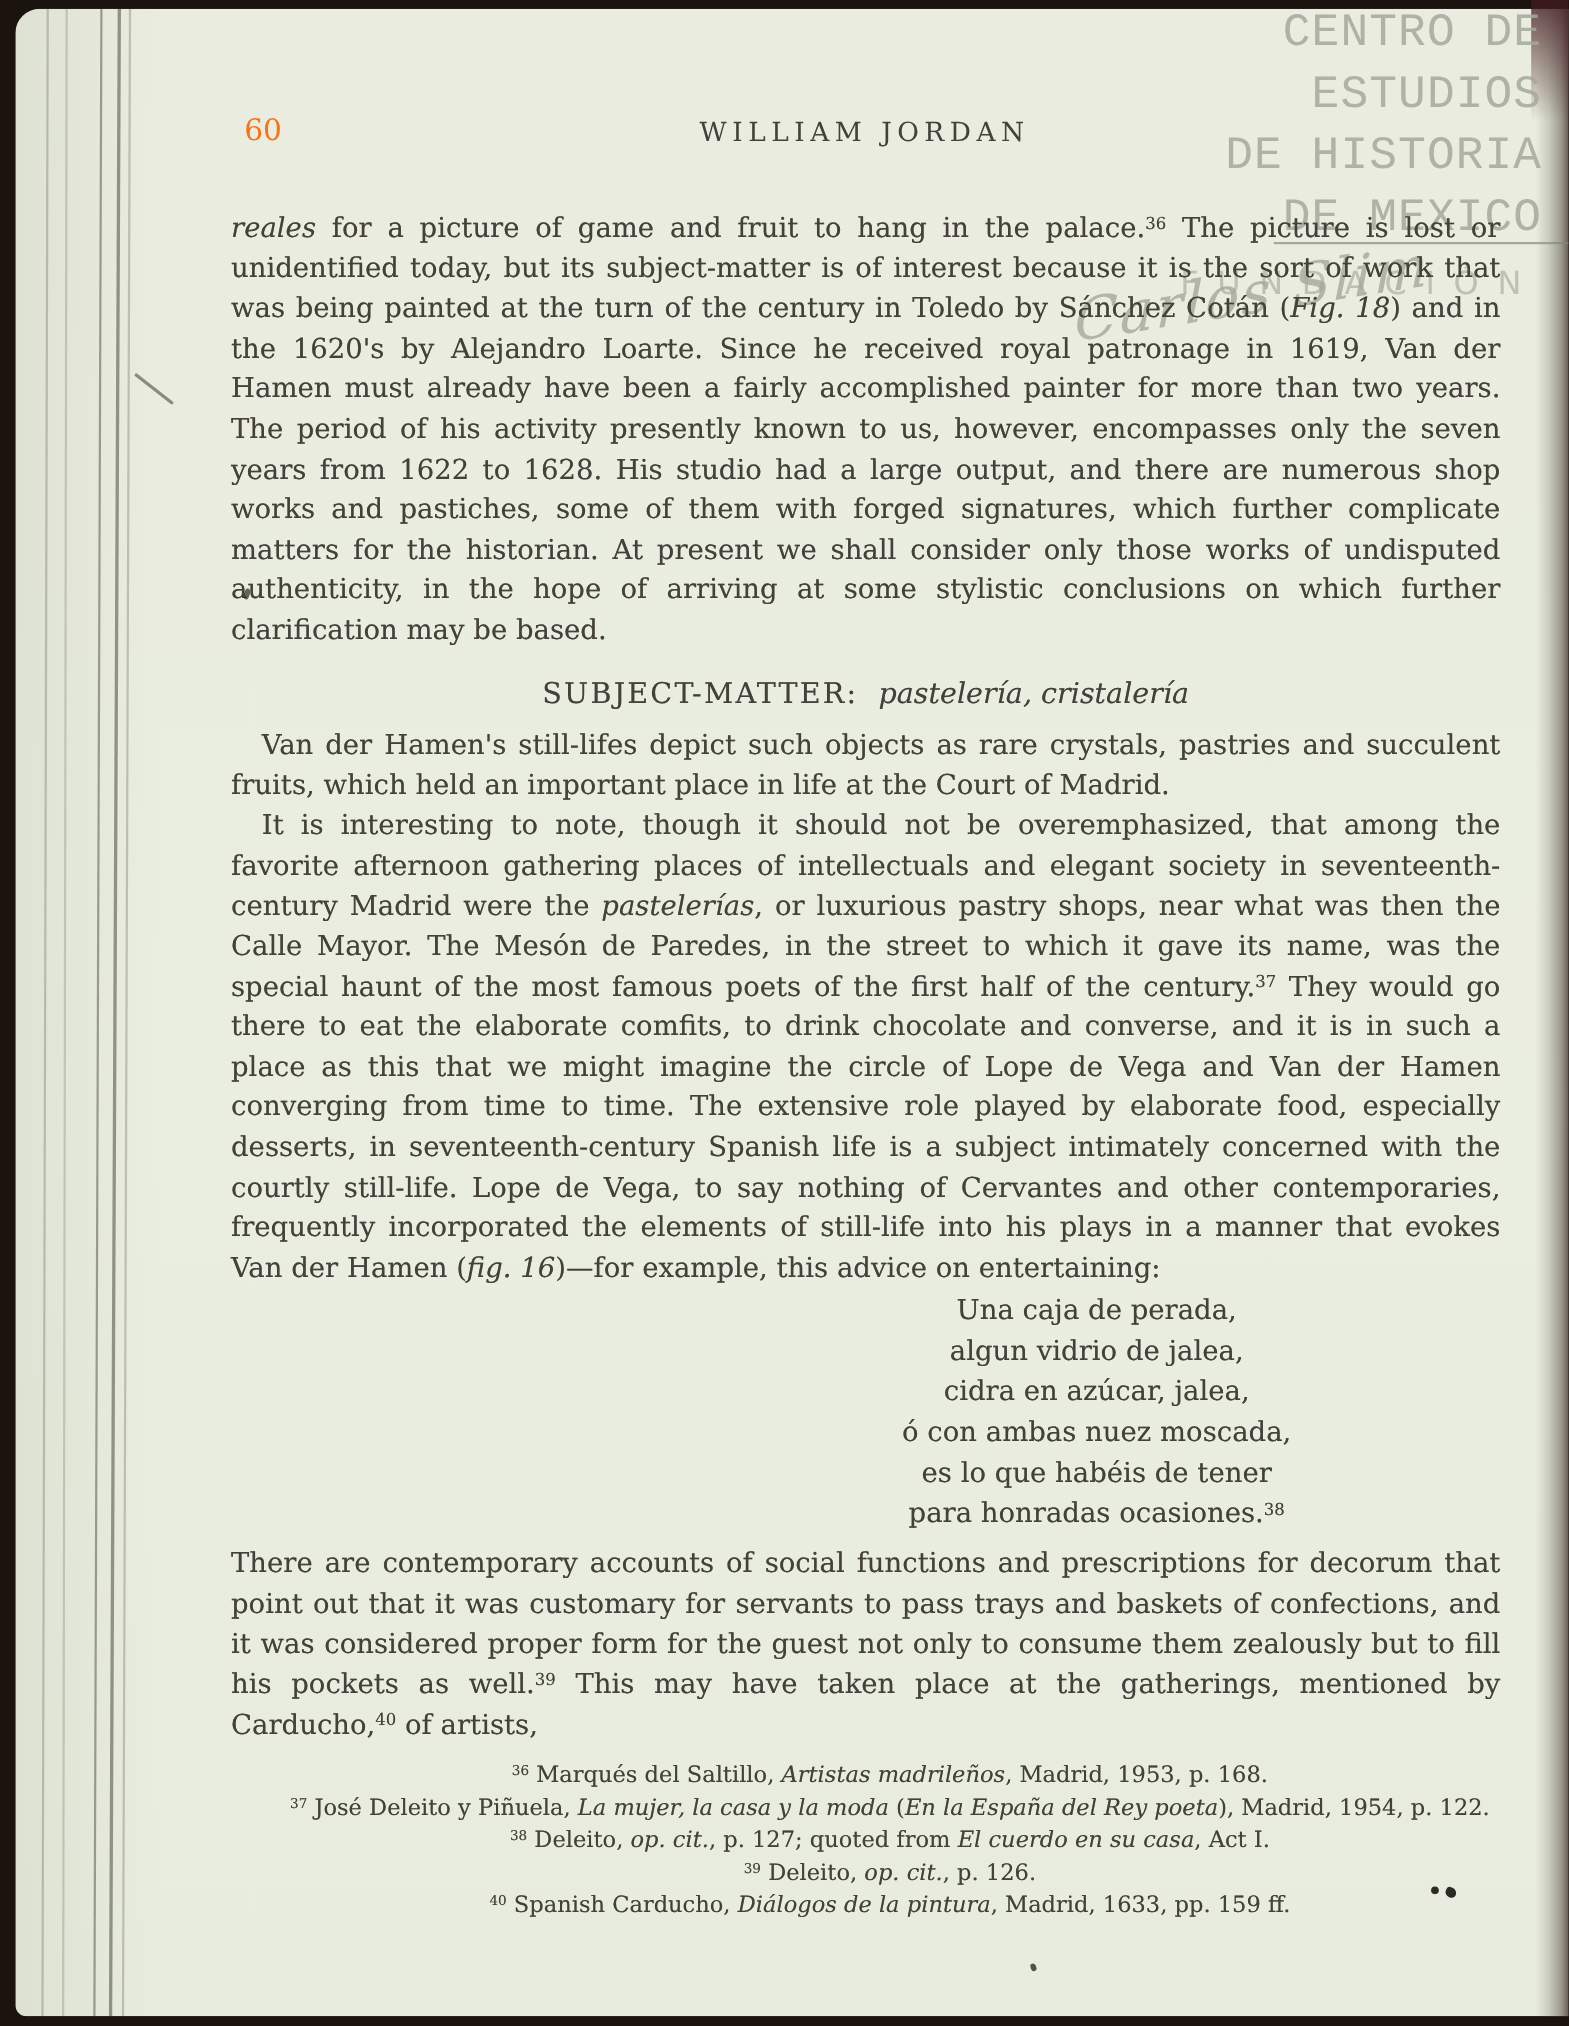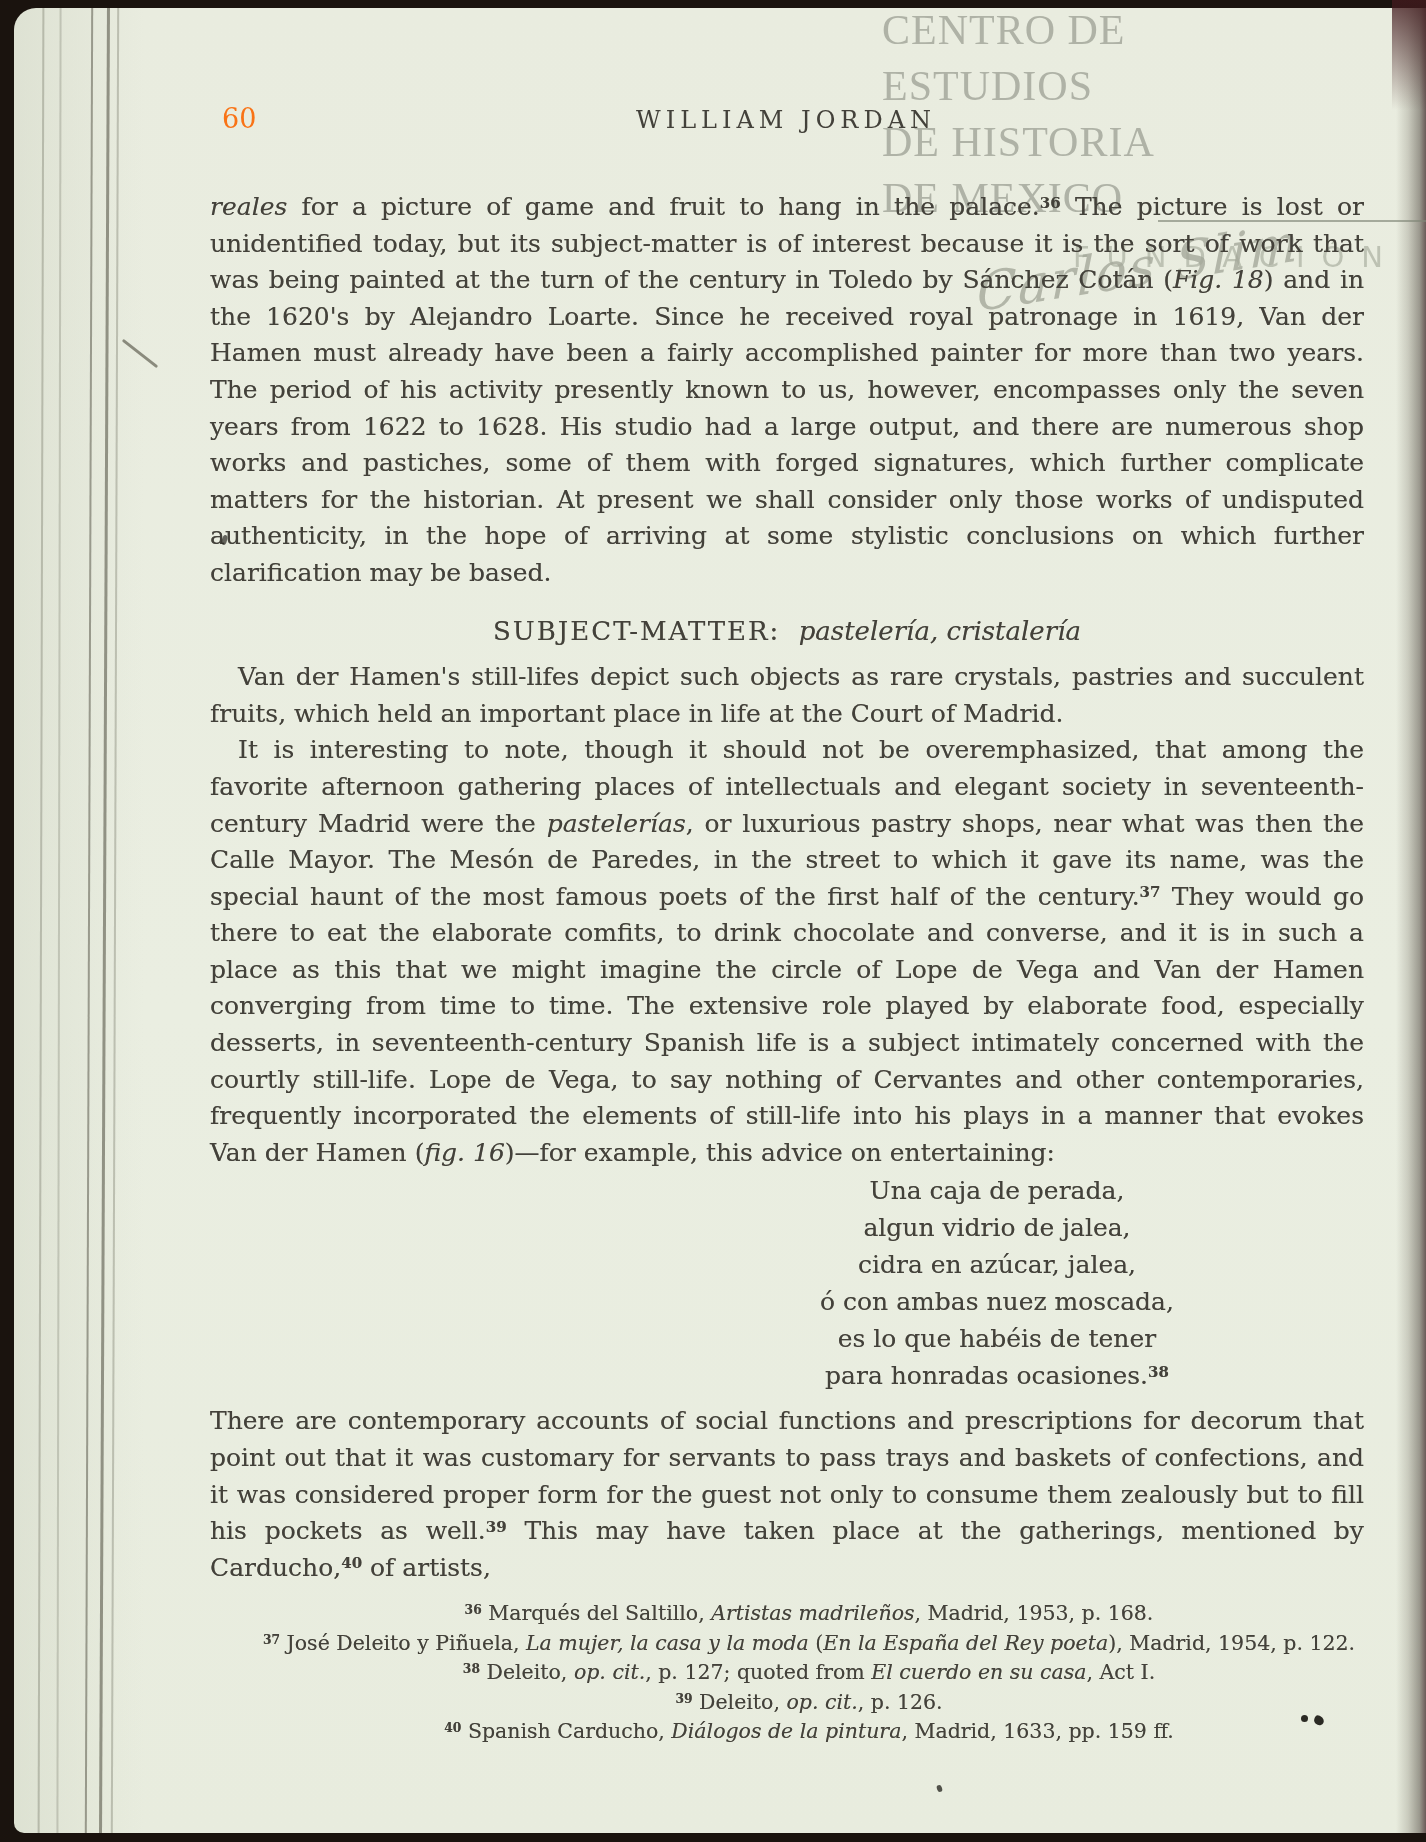--- a/index.html
+++ b/index.html
@@ -27,22 +27,22 @@
     position:absolute;top:8px;right:0;width:30px;height:1825px;
     background:linear-gradient(90deg, rgba(0,0,0,0) 0%, rgba(110,104,92,.25) 40%, rgba(78,70,62,.5) 78%, rgba(58,34,36,.72) 100%);
   }
   .right-corner{
     position:absolute;top:0;right:0;width:34px;height:110px;
     background:linear-gradient(180deg, rgba(66,26,30,.8), rgba(66,26,30,0));
   }
   
   .wm{
     position:absolute;top:2px;right:24px;width:520px;
-    text-align:left;
-    font-family:Liberation Serif, serif;
+    text-align:right;
+    font-family:Liberation Mono, monospace;
     font-size:42px;line-height:56px;
     color:rgba(164,168,156,.85);
     letter-spacing:1px;
     pointer-events:none;
   }
   .wm-foundation{
     position:absolute;top:240px;right:26px;
     font-family:"DejaVu Sans", sans-serif;
     font-size:29px;letter-spacing:17px;
     color:rgba(178,182,168,.8);
@@ -77,21 +77,21 @@
   
   .column{
     position:absolute;left:210px;top:189px;width:1154px;
     color:#43413a;
     font-size:25px;line-height:36.6px;
     text-shadow:0 0 .6px rgba(62,58,48,.5);
   }
   .body-par{margin:0;text-align:justify;}
   .indent{text-indent:28px;}
   .it{font-style:italic;}
-  sup{font-size:.6em;font-weight:700;vertical-align:baseline;position:relative;top:-.5em;line-height:0;}
+  sup{font-size:.6em;font-weight:400;vertical-align:baseline;position:relative;top:-.5em;line-height:0;}
   .section-heading{
     margin:21px 0 10px 0;
     text-align:center;
     font-size:26px;
   }
   .section-heading .caps{letter-spacing:2px;}
   .section-heading .it{margin-left:10px;}
   .poem{
     margin:1px 0 9px 0;
     padding-left:420px;

